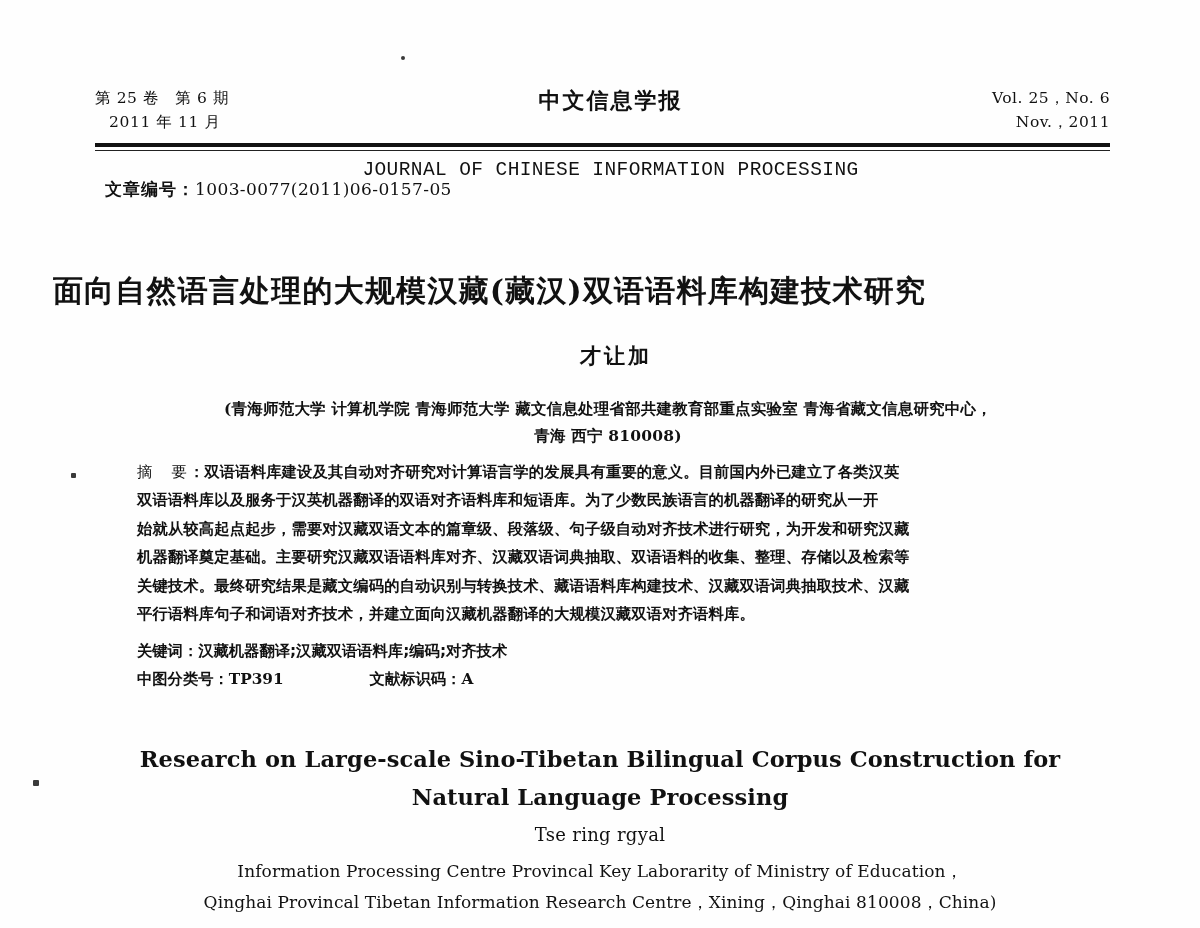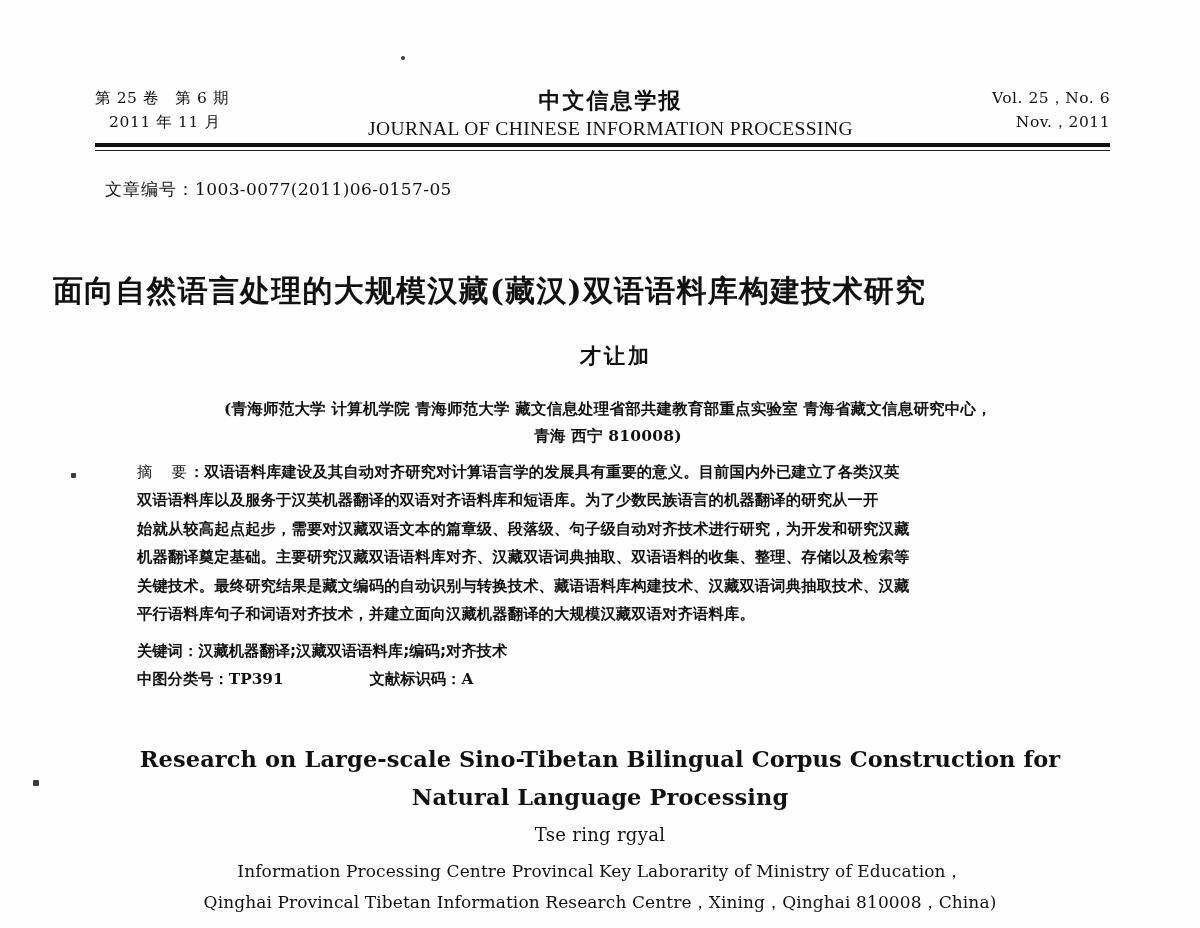--- a/index.html
+++ b/index.html
@@ -51,21 +51,22 @@
   .mast-center .cn {
     font-size: 22px;
     font-weight: 700;
     letter-spacing: 2px;
     line-height: 1.35;
   }
   .mast-center .en {
     font-size: 19.5px;
     letter-spacing: 0.4px;
     line-height: 1.3;
-    font-family: Liberation Serif, serif;
+    font-family: Liberation Mono, monospace;
+    margin-top: 42px;
   }
   .mast-right {
     text-align: right;
     letter-spacing: 0.5px;
   }
 
   .rule-thick {
     position: absolute;
     left: 95px;
     top: 143px;
@@ -85,21 +86,21 @@
   
   .artnum {
     position: absolute;
     left: 105px;
     top: 178px;
     font-size: 17px;
     letter-spacing: 0.4px;
     white-space: nowrap;
   }
   .artnum .lbl {
-    font-weight: 400;
+    font-weight: 700;
     letter-spacing: 1px;
   }
 
   
   .cn-title {
     position: absolute;
     left: 0;
     top: 272px;
     width: 979px;
     text-align: center;

